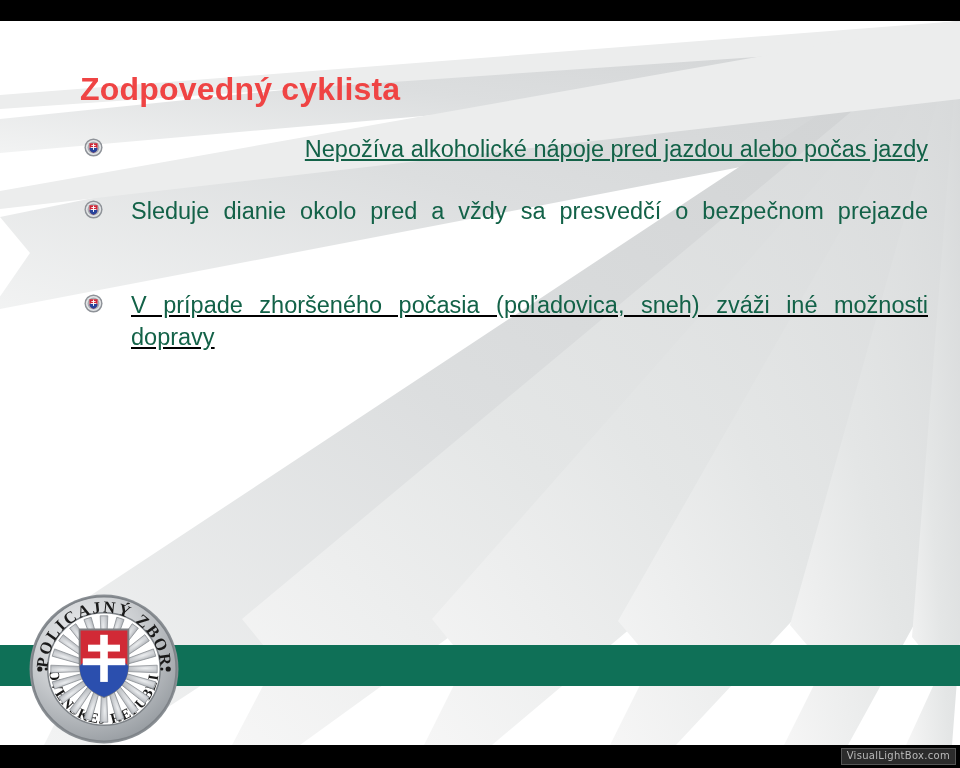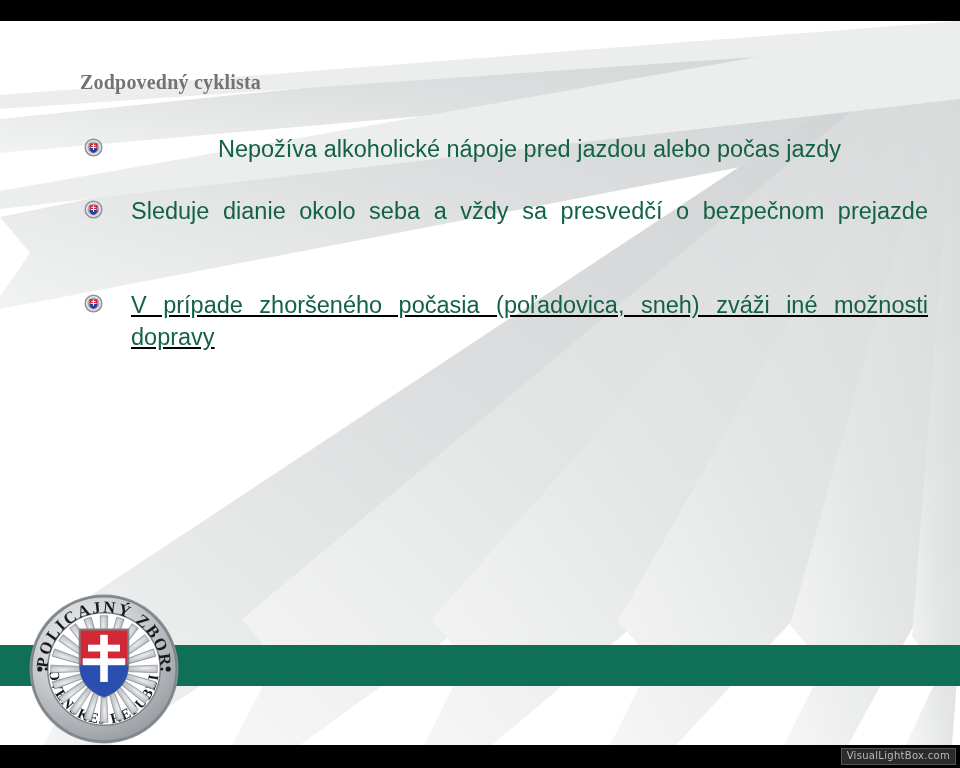--- a/index.html
+++ b/index.html
@@ -63,26 +63,25 @@
     background: #0f7057;
     z-index: 5;
   }
 
   
   #title {
     position: absolute;
     left: 80px;
     top: 50px;
     z-index: 10;
-    font-size: 20px;
+    font-size: 32px;
     font-weight: bold;
-    color: #737373;
+    color: #ef4444;
     letter-spacing: 0.2px;
     white-space: nowrap;
-    font-family: Liberation Serif, serif;
   }
 
   
   #bullets {
     position: absolute;
     left: 80px;
     top: 112px;
     width: 848px;
     z-index: 10;
   }
@@ -104,21 +103,22 @@
 
   .bullet-text {
     display: block;
     font-size: 23.5px;
     line-height: 32px;
     color: #136248;
     text-align: justify;
     text-justify: inter-word;
   }
   .bullet-text.nowrap-line {
-    text-align: center;
+    text-align: right;
+    text-decoration: underline;
   }
   
   .bullet-text.force-justify::after {
     content: "";
     display: inline-block;
     width: 100%;
     height: 0;
   }
 
   
@@ -219,21 +219,21 @@
             <circle cx="20" cy="20" r="16" fill="#e3e5e7"></circle>
             <circle cx="20" cy="20" r="12.5" fill="#a9adb2"></circle>
             <circle cx="20" cy="20" r="9.5" fill="#d7d9db"></circle>
             <path d="M11.5 11 h17 v10 q0 7 -8.5 10 q-8.5 -3 -8.5 -10 z" fill="#cf2636"></path>
             <path d="M11.5 22 q4 -4 8.5 0 q4.5 -4 8.5 0 q0 6 -8.5 9 q-8.5 -3 -8.5 -9 z" fill="#26439c"></path>
             <rect x="19" y="12" width="2" height="13" fill="#ffffff"></rect>
             <rect x="15.5" y="15" width="9" height="1.9" fill="#ffffff"></rect>
             <rect x="14" y="19" width="12" height="1.9" fill="#ffffff"></rect>
           </svg>
         </span>
-        <span class="bullet-text force-justify">Sleduje dianie okolo seba a vždy sa presvedčí o bezpečnom prejazde</span>
+        <span class="bullet-text force-justify">Sleduje dianie okolo pred a vždy sa presvedčí o bezpečnom prejazde</span>
       </div>
 
 
 
       <div class="bullet-row">
         <span class="bullet-badge">
           <svg viewBox="0 0 40 40" width="19" height="19">
             <circle cx="20" cy="20" r="19" fill="#8e9298"></circle>
             <circle cx="20" cy="20" r="16" fill="#e3e5e7"></circle>
             <circle cx="20" cy="20" r="12.5" fill="#a9adb2"></circle>

